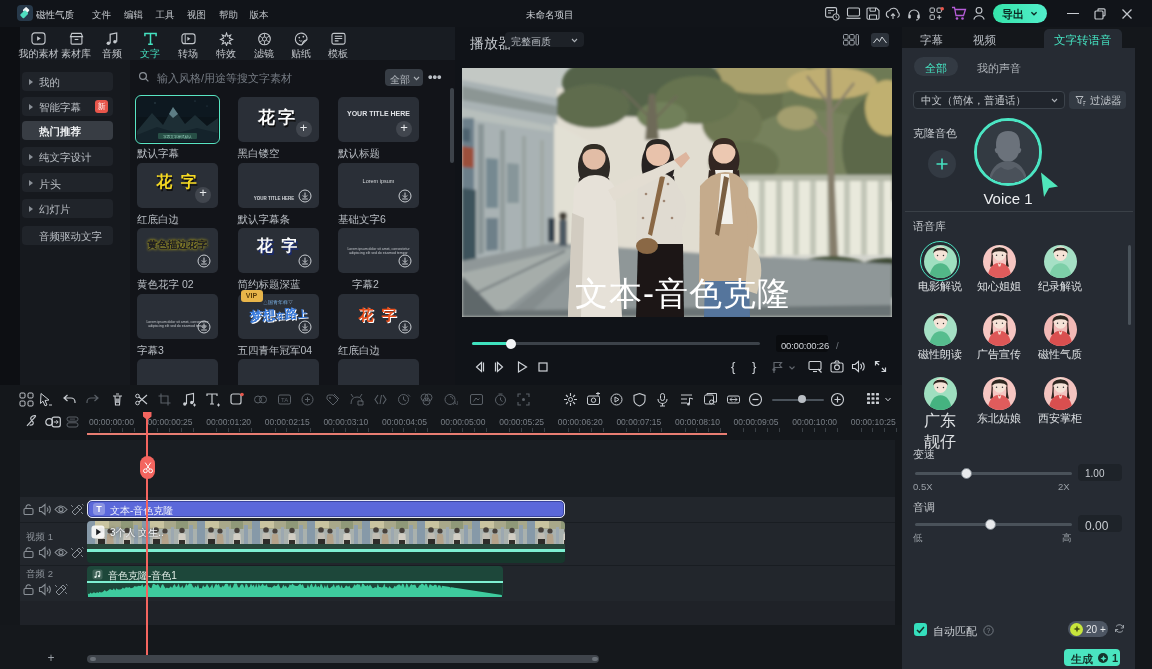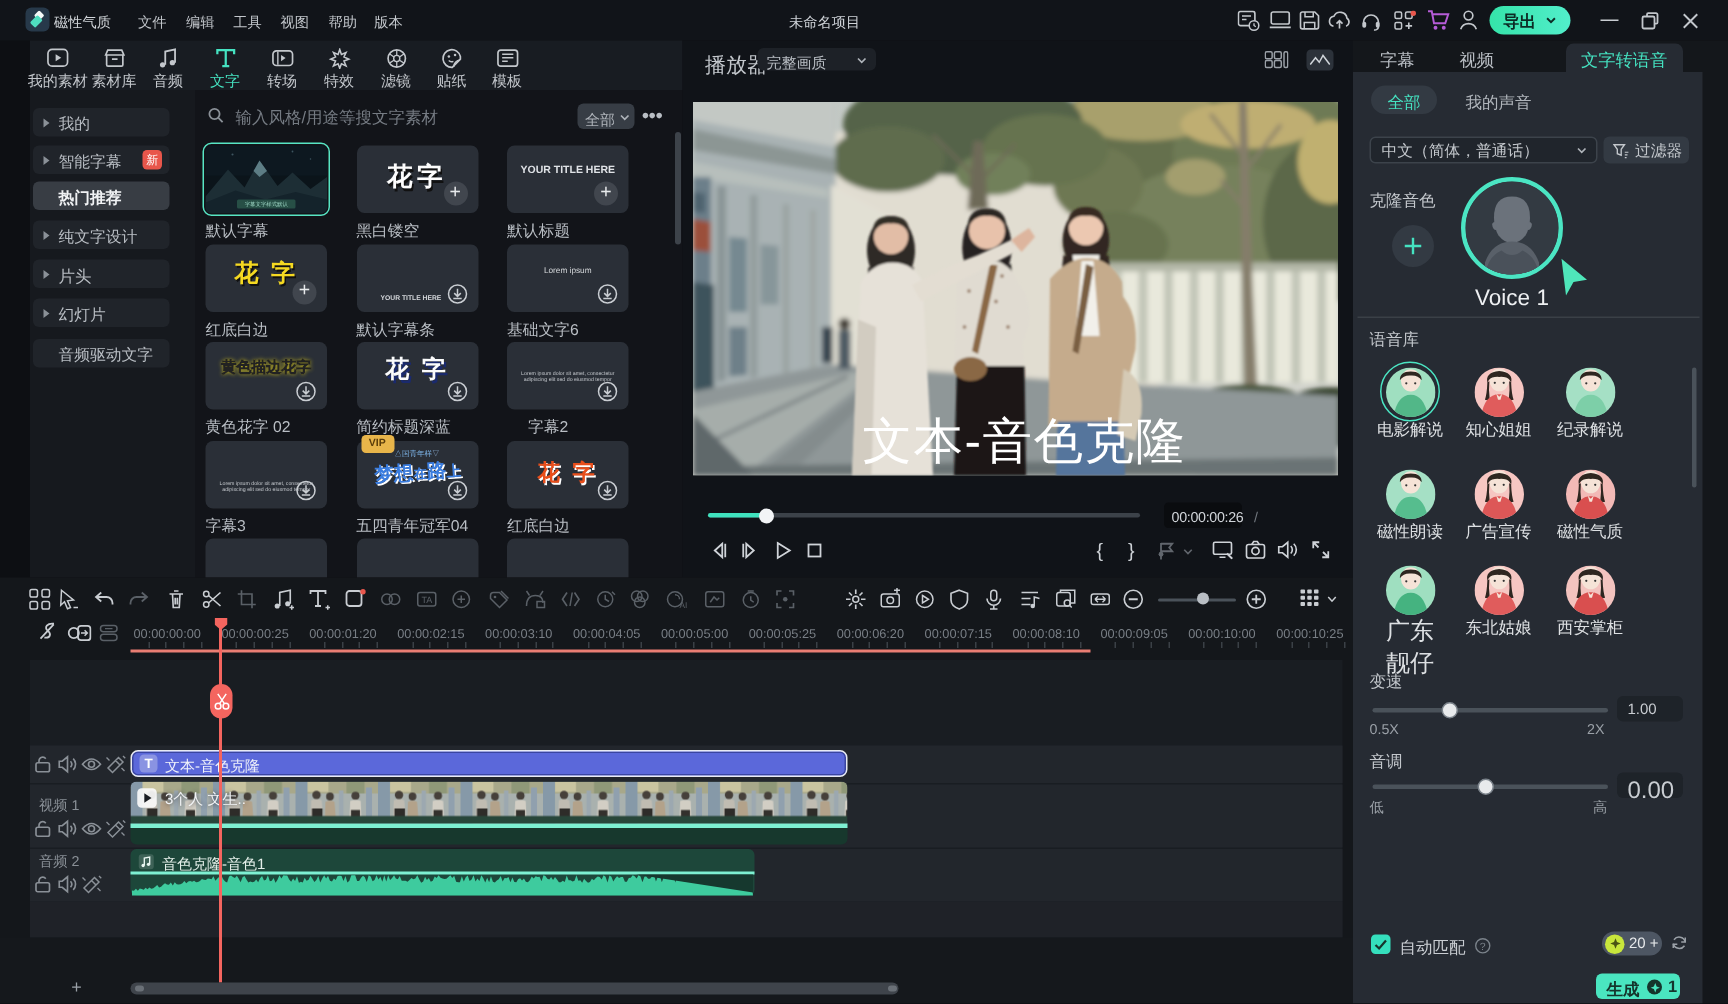--- a/index.html
+++ b/index.html
@@ -682,21 +682,21 @@
 <div class="abs" style="left:913px;top:481px;font-size:9.5px;color:#9aa0a7;">0.5X</div>
 <div class="abs" style="left:1058px;top:481px;font-size:9.5px;color:#9aa0a7;">2X</div>
 <div class="abs" style="left:1078px;top:464px;width:44px;height:17px;background:#1e2329;border-radius:4px;"></div>
 <div class="abs" style="left:1085px;top:468px;font-size:10px;color:#c9cdd2;">1.00</div>
 <div class="abs" style="left:913px;top:500px;font-size:11px;color:#c3c7cc;">音调</div>
 <div class="abs" style="left:915px;top:523px;width:157px;height:2.5px;background:#4a525a;border-radius:2px;"></div>
 <div class="abs" style="left:985px;top:518.5px;width:11px;height:11px;background:#e8eaec;border-radius:50%;border:1px solid #7a828a;"></div>
 <div class="abs" style="left:913px;top:532px;font-size:9.5px;color:#9aa0a7;">低</div>
 <div class="abs" style="left:1062px;top:532px;font-size:9.5px;color:#9aa0a7;">高</div>
 <div class="abs" style="left:1078px;top:515px;width:44px;height:17px;background:#1e2329;border-radius:4px;"></div>
-<div class="abs" style="left:1085px;top:519px;font-size:16px;color:#c9cdd2;">0.00</div>
+<div class="abs" style="left:1085px;top:519px;font-size:12px;color:#c9cdd2;">0.00</div>
 <div class="abs" style="left:914px;top:623px;width:13px;height:13px;background:#35dfbd;border-radius:3px;"></div>
 <svg class="abs" style="left:916px;top:626px;" width="9" height="8" viewBox="0 0 9 8">
     <path d="M1 4 L3.4 6.3 L8 1" stroke="#16342c" stroke-width="1.5" fill="none"></path>
   </svg>
 <div class="abs" style="left:933px;top:624px;font-size:11px;color:#c9cdd2;">自动匹配</div>
 <svg class="abs" style="left:983px;top:624.5px;" width="11" height="11" viewBox="0 0 11 11">
     <circle cx="5.5" cy="5.5" r="4.7" stroke="#7a828a" stroke-width="0.9" fill="none"></circle>
     <text x="5.5" y="8" font-size="7" fill="#7a828a" text-anchor="middle" font-family="Liberation Sans">?</text>
   </svg>
 <div class="abs" style="left:1068px;top:621px;width:40px;height:16px;background:#4d5663;border-radius:8px;"></div>

